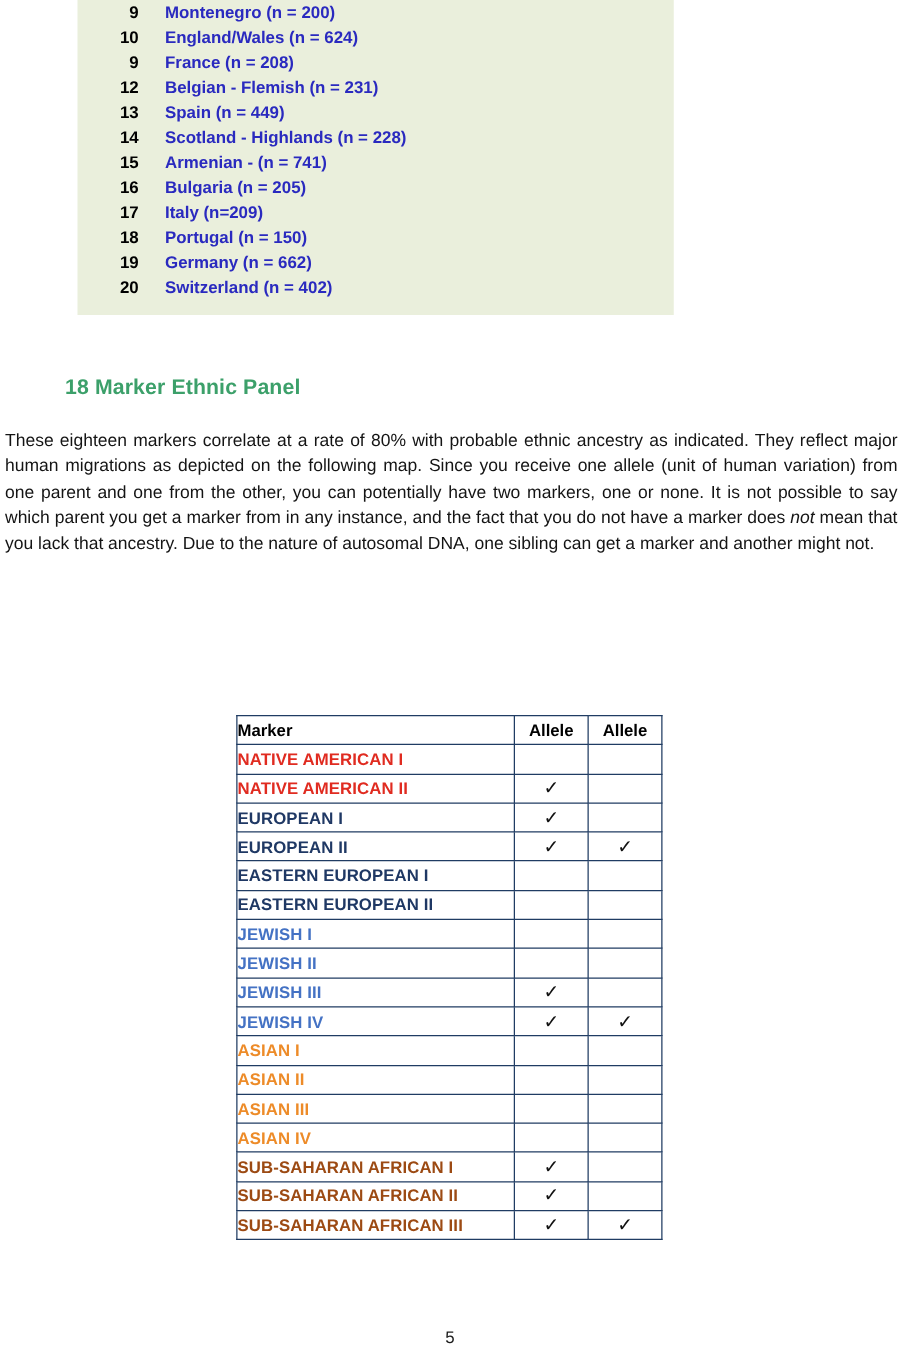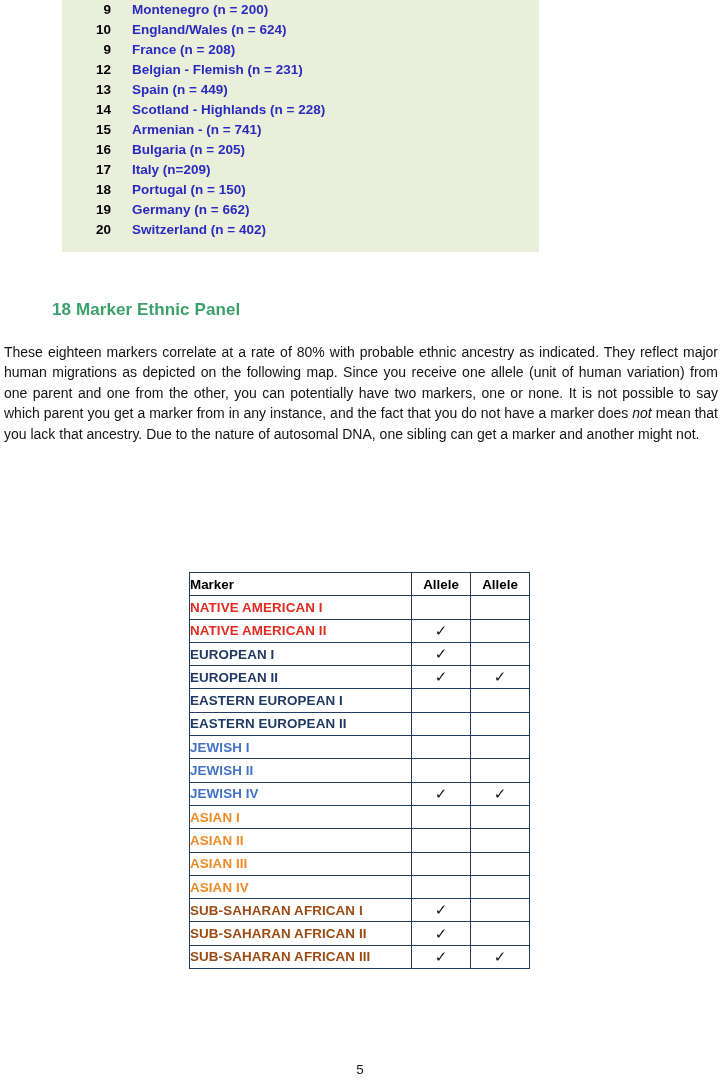--- a/index.html
+++ b/index.html
@@ -258,20 +258,25 @@
           <td class="marker-cell g-jewish">JEWISH I</td>
           <td class="allele-cell"><span class="check"></span></td>
           <td class="allele-cell"><span class="check"></span></td>
         </tr>
         <tr>
           <td class="marker-cell g-jewish">JEWISH II</td>
           <td class="allele-cell"><span class="check"></span></td>
           <td class="allele-cell"><span class="check"></span></td>
         </tr>
         <tr>
+          <td class="marker-cell g-jewish">JEWISH III</td>
+          <td class="allele-cell"><span class="check">✓</span></td>
+          <td class="allele-cell"><span class="check"></span></td>
+        </tr>
+        <tr>
           <td class="marker-cell g-jewish">JEWISH IV</td>
           <td class="allele-cell"><span class="check">✓</span></td>
           <td class="allele-cell"><span class="check">✓</span></td>
         </tr>
         <tr>
           <td class="marker-cell g-asian">ASIAN I</td>
           <td class="allele-cell"><span class="check"></span></td>
           <td class="allele-cell"><span class="check"></span></td>
         </tr>
         <tr>

